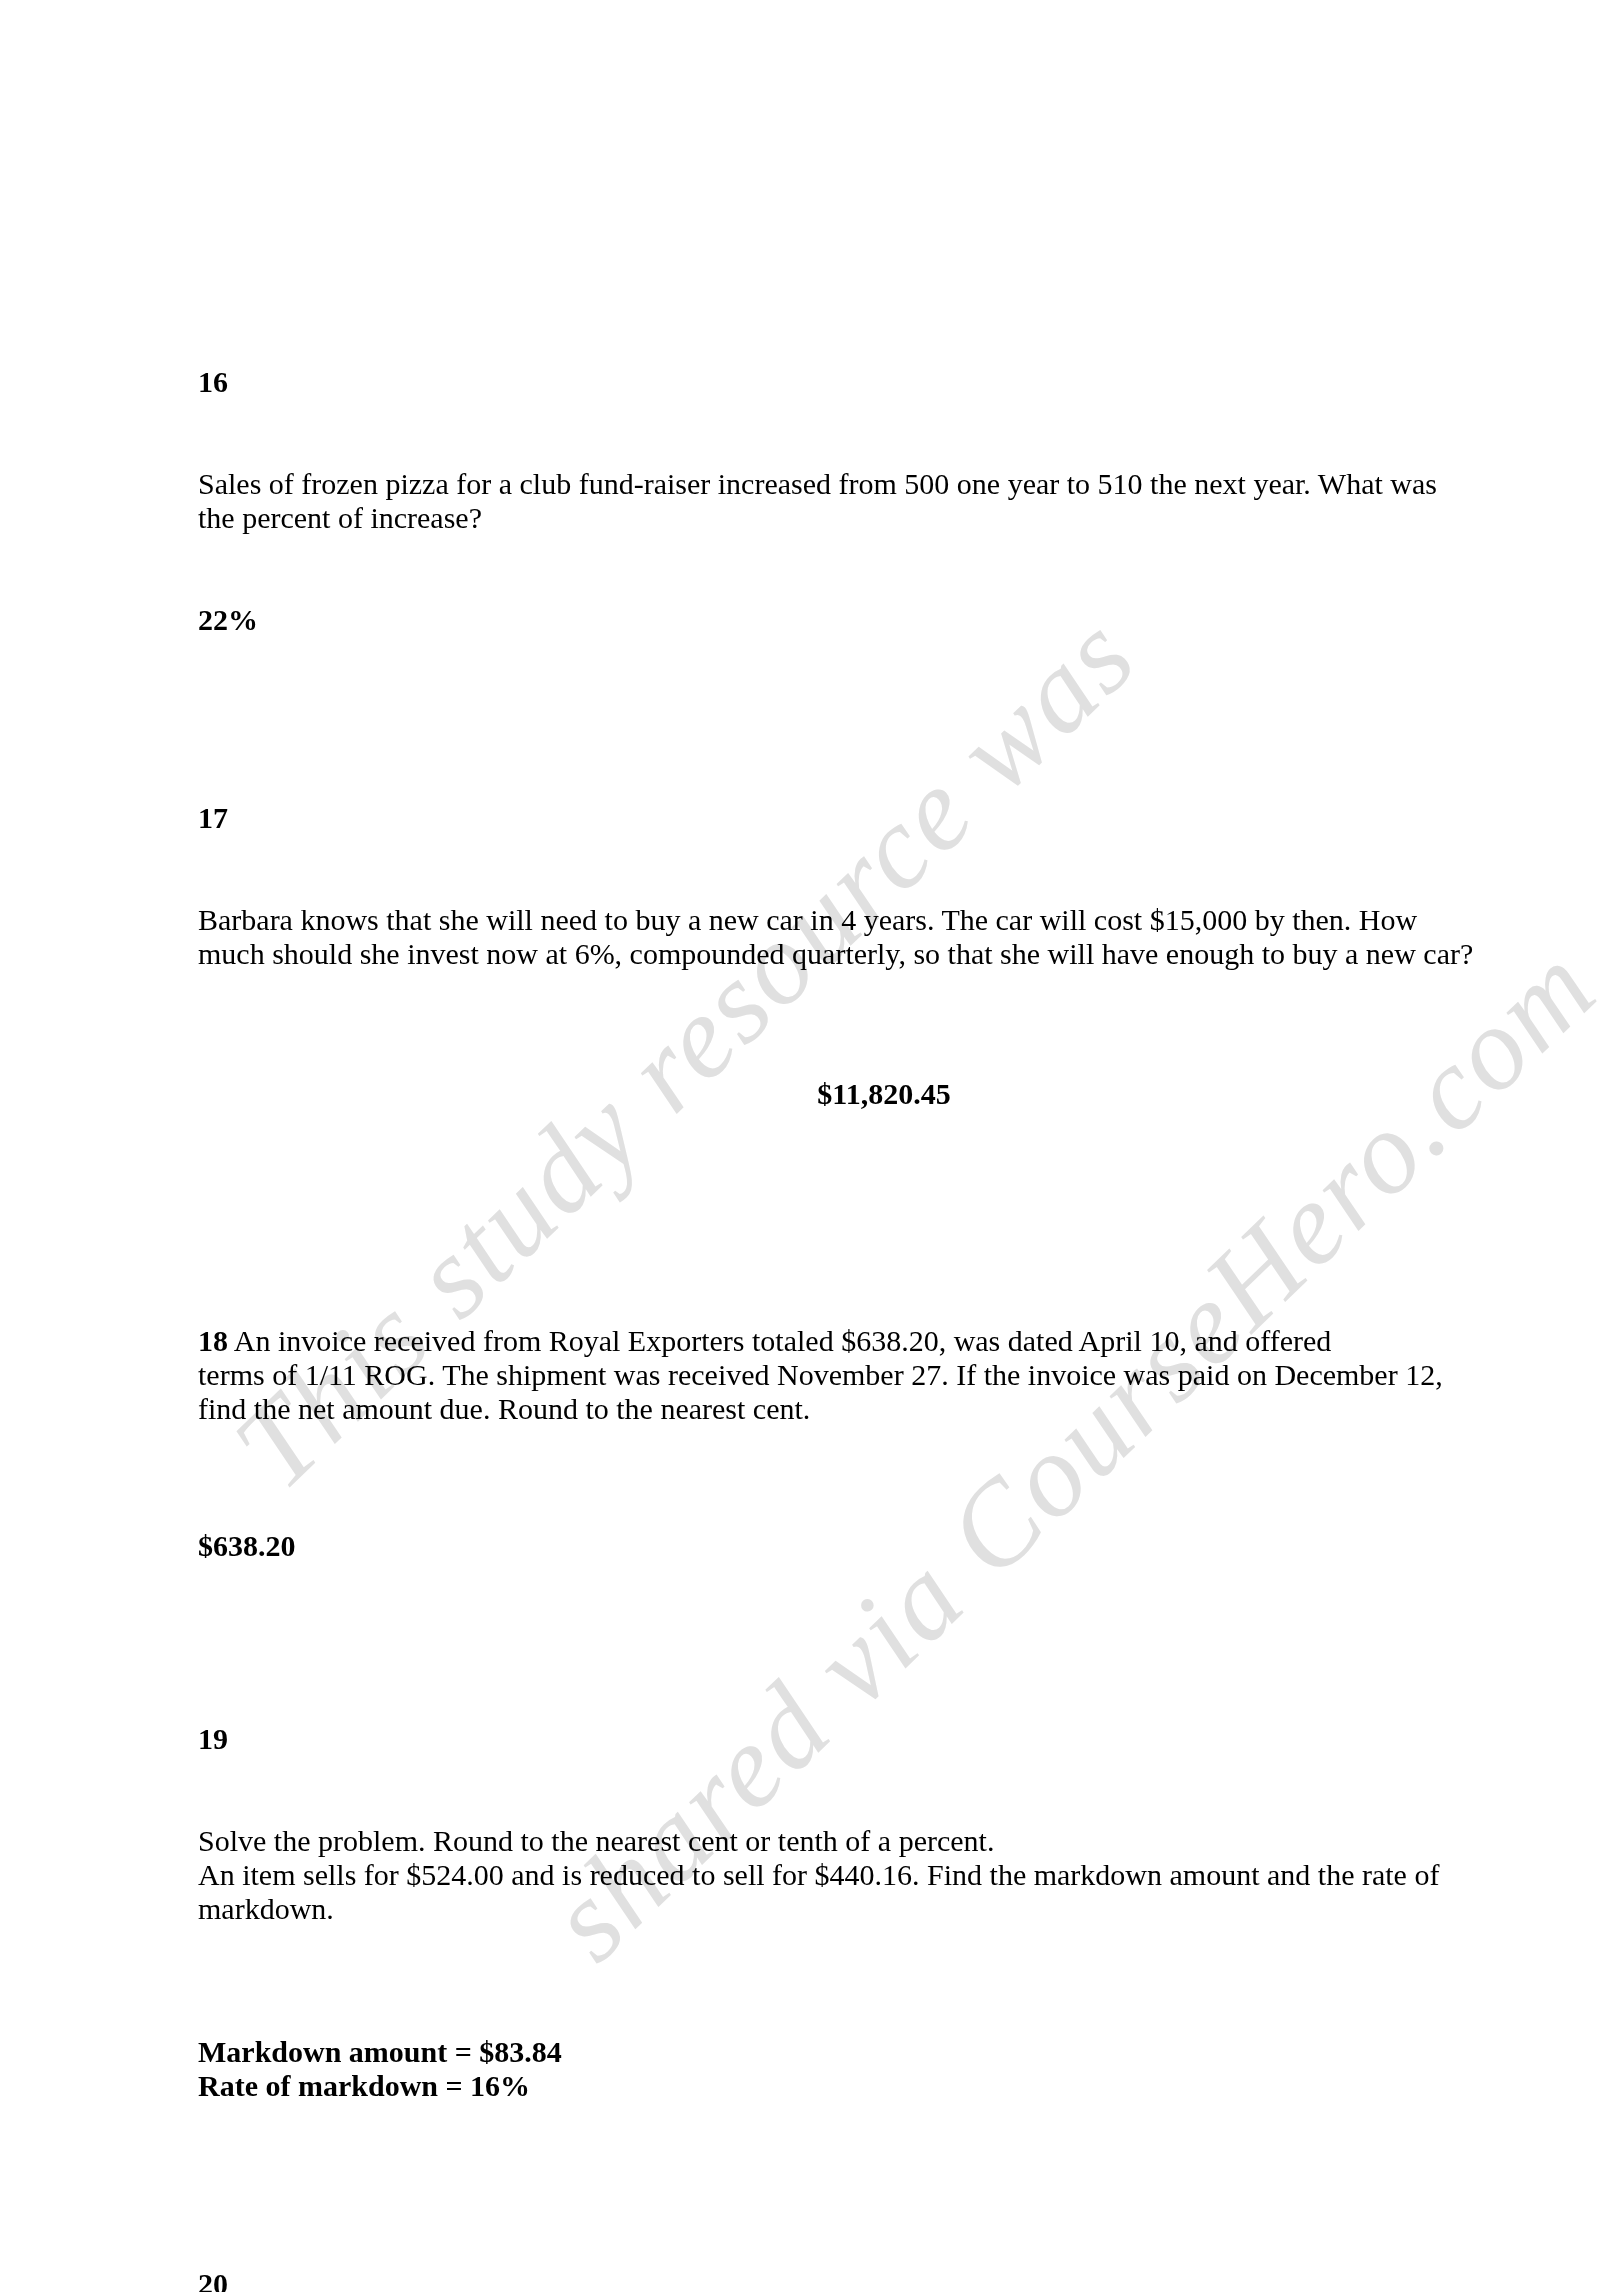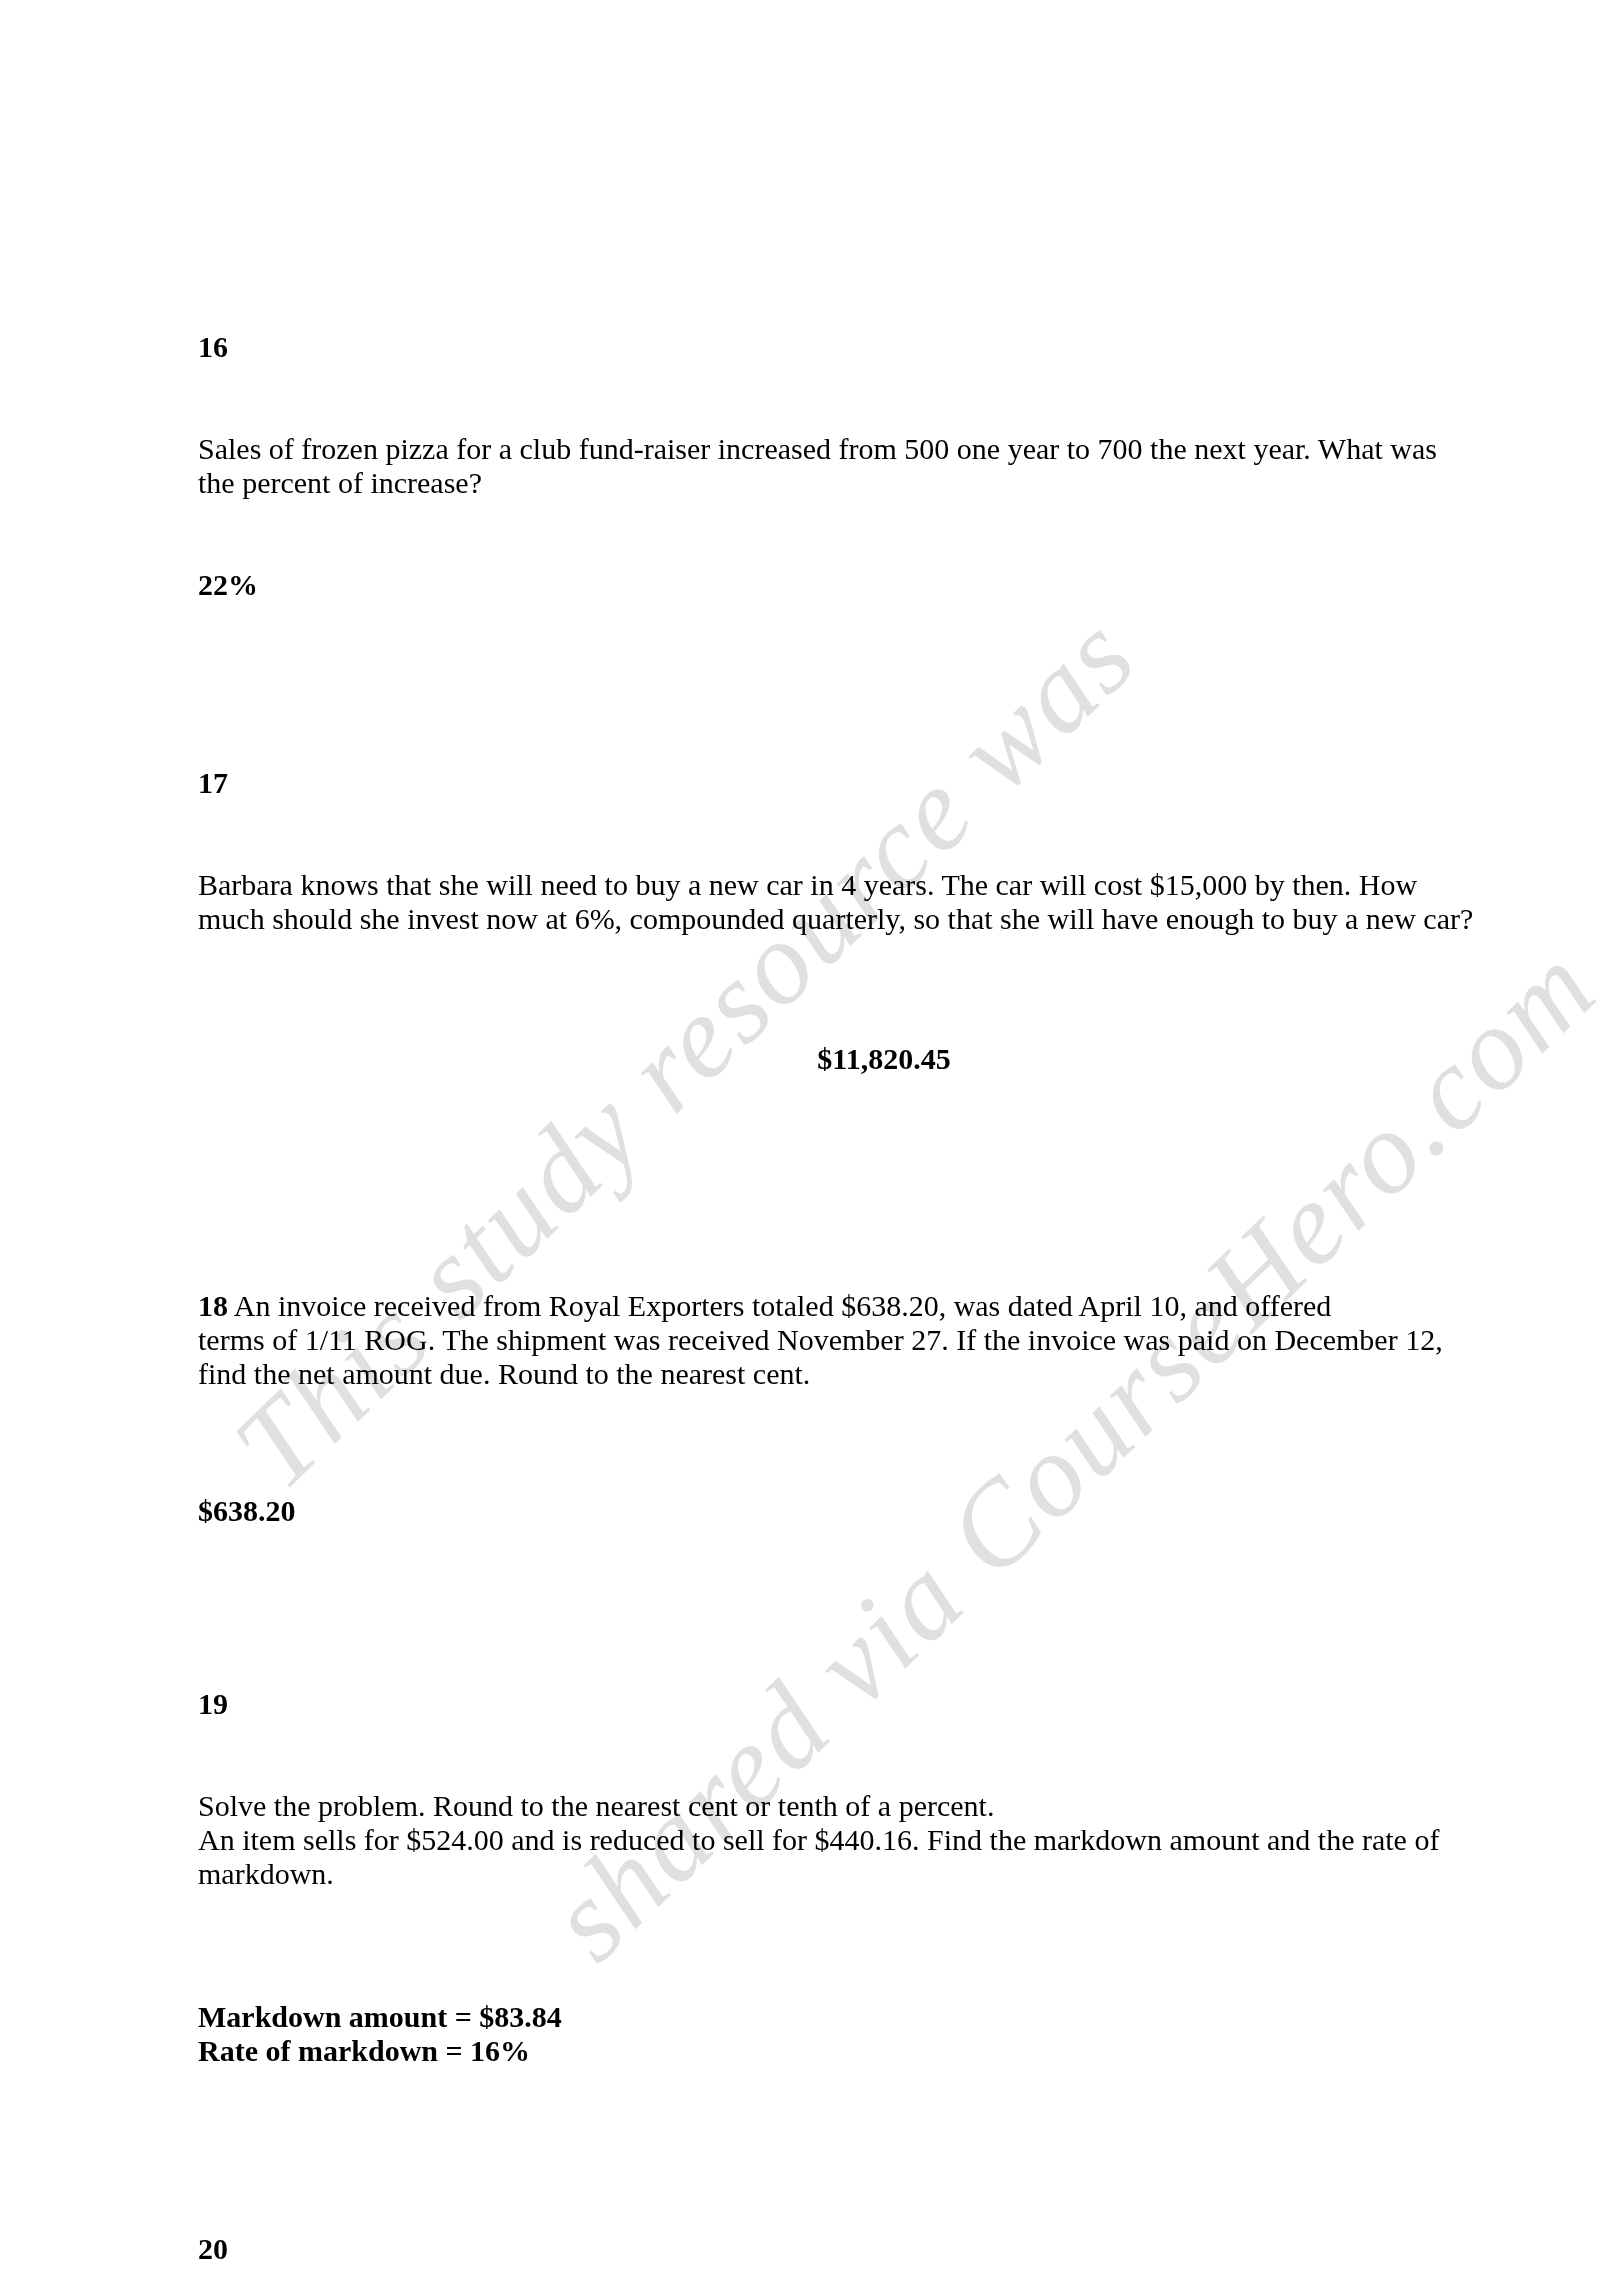--- a/index.html
+++ b/index.html
@@ -29,21 +29,21 @@
   .content {
     position:absolute;
     left:198px; top:194px;
     width:1372px;
     z-index:1;
     font-size:30px;
     line-height:34px;
     white-space:pre; 
   }
   .blk { margin:0; }
-  .q-num { font-weight:bold; }
+  .q-num { font-weight:bold;margin-top:35px; }
   .q-answer { font-weight:bold; }
   .b { font-weight:bold; }
   
   .mt-q17label  { margin-top:28px; }
   .mt-q17ans    { margin-top:38px;text-align:center; }
   .mt-q18text   { margin-top:77px; }
   .mt-q18ans    { margin-top:35px; }
   .mt-q19label  { margin-top:22.5px; }
   .mt-q19ans    { margin-top:41px; }
   .mt-q20label  { margin-top:28px; }
@@ -55,21 +55,21 @@
 
   <div class="watermark">
     <div>This study resource was</div>
     <div>shared via CourseHero.com</div>
   </div>
 
   <div class="content">
 
     
     <div class="blk q-num">16</div>
-    <div class="blk q-text">Sales of frozen pizza for a club fund-raiser increased from 500 one year to 700 the next year. What was
+    <div class="blk q-text">Sales of frozen pizza for a club fund-raiser increased from 500 one year to 510 the next year. What was
 the percent of increase?</div>
     <div class="blk q-answer">22%</div>
 
     
     <div class="blk q-num mt-q17label">17</div>
     <div class="blk q-text">Barbara knows that she will need to buy a new car in 4 years. The car will cost $15,000 by then. How
 much should she invest now at 6%, compounded quarterly, so that she will have enough to buy a new car?</div>
     <div class="blk q-answer mt-q17ans">$11,820.45</div>
 
     

